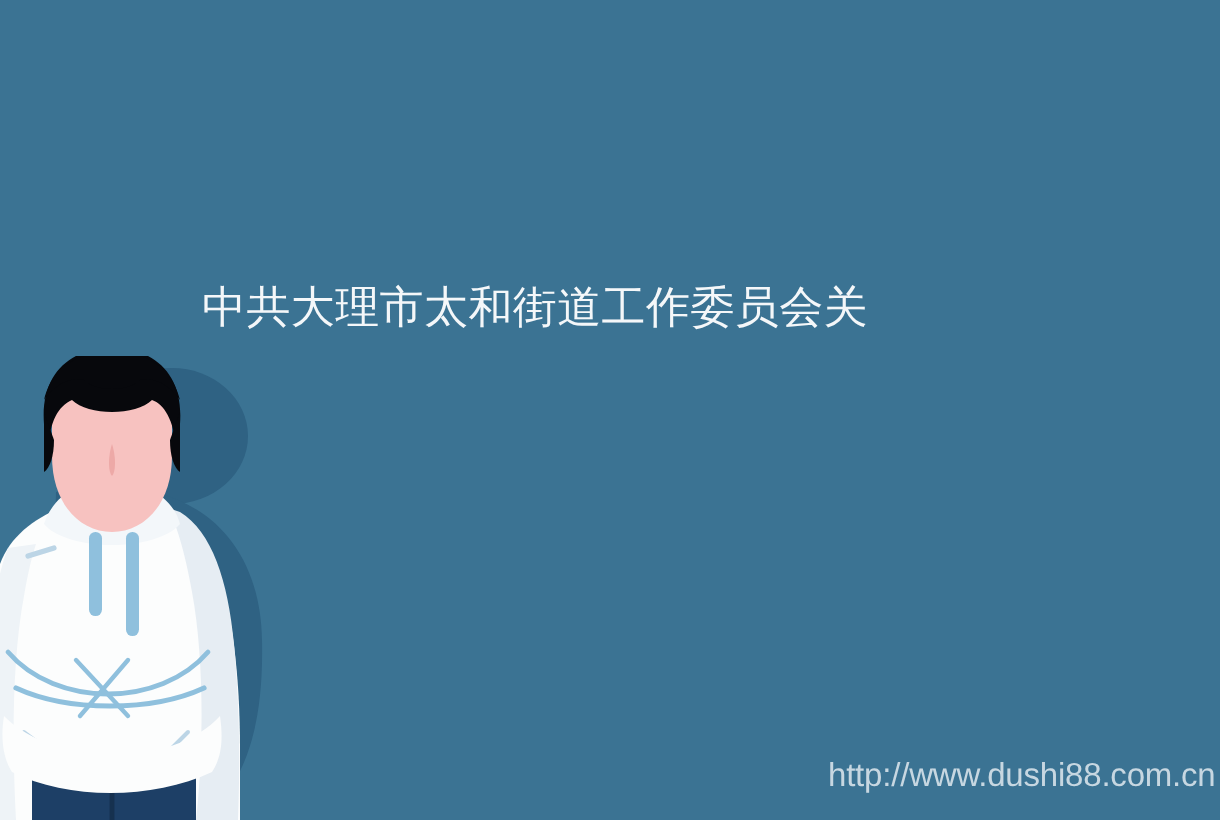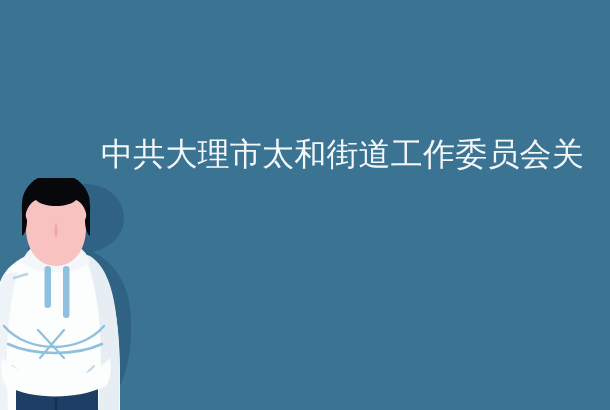--- a/index.html
+++ b/index.html
@@ -19,26 +19,25 @@
 
   
   #title-block {
     position: absolute;
     left: 101px;
     top: 129px;
     width: 470px;
   }
   .title-line {
     color: #f4f7f9;
-    font-size: 32px;
+    font-size: 22px;
     line-height: 50px;
     letter-spacing: 0.2px;
     white-space: nowrap;
     font-weight: 400;
-    text-align: center;
   }
 
   
   #watermark {
     position: absolute;
     left: 414px;
     top: 379px;
     color: #cfdde6;
     font-size: 16.5px;
     letter-spacing: -0.1px;
@@ -121,14 +120,15 @@
       <path d="M96 28 L96 58 C 93 56, 91 50, 91 42 Z" fill="#07080c"></path>
 
       <path d="M62 44 C 64 50, 64 58, 62 60 C 60 58, 60 50, 62 44 Z" fill="#eda9a7"></path>
     </svg>
   </div>
 
   <div id="title-block">
     <div class="title-line">中共大理市太和街道工作委员会关</div>
   </div>
 
+  <div id="watermark">http://www.dushi88.com.cn</div>
 
 </div>
 
 </body></html>

